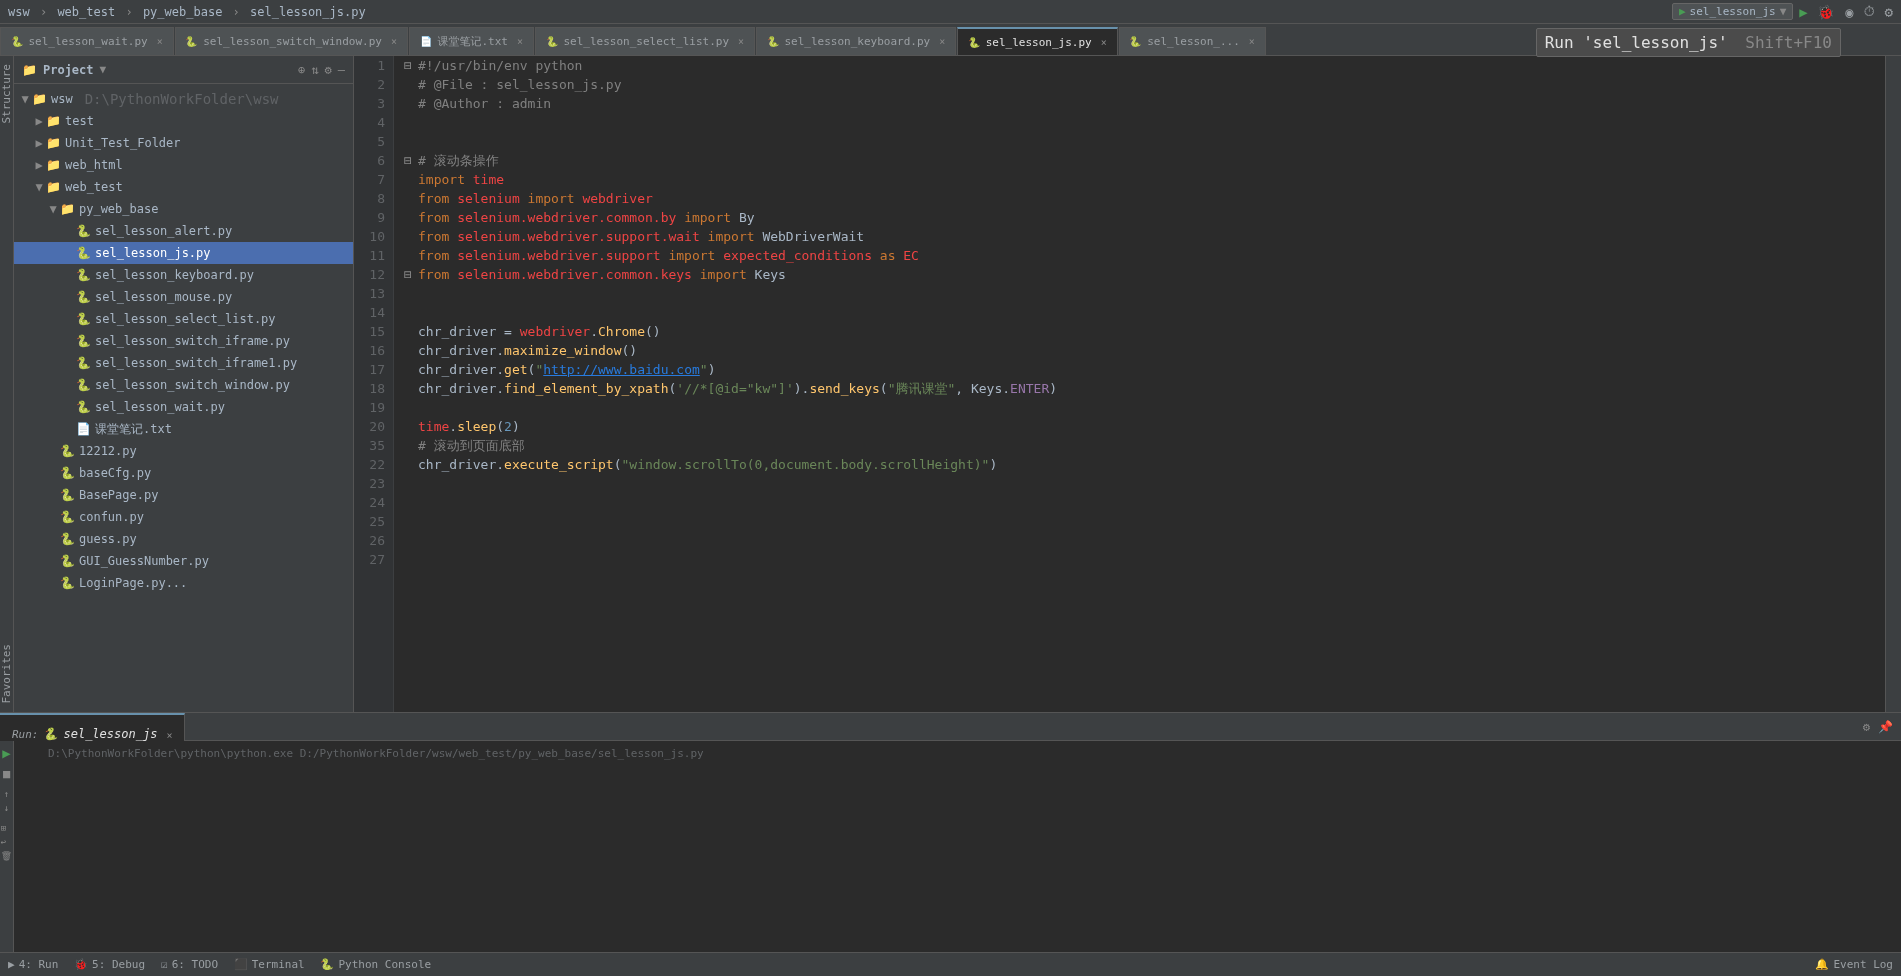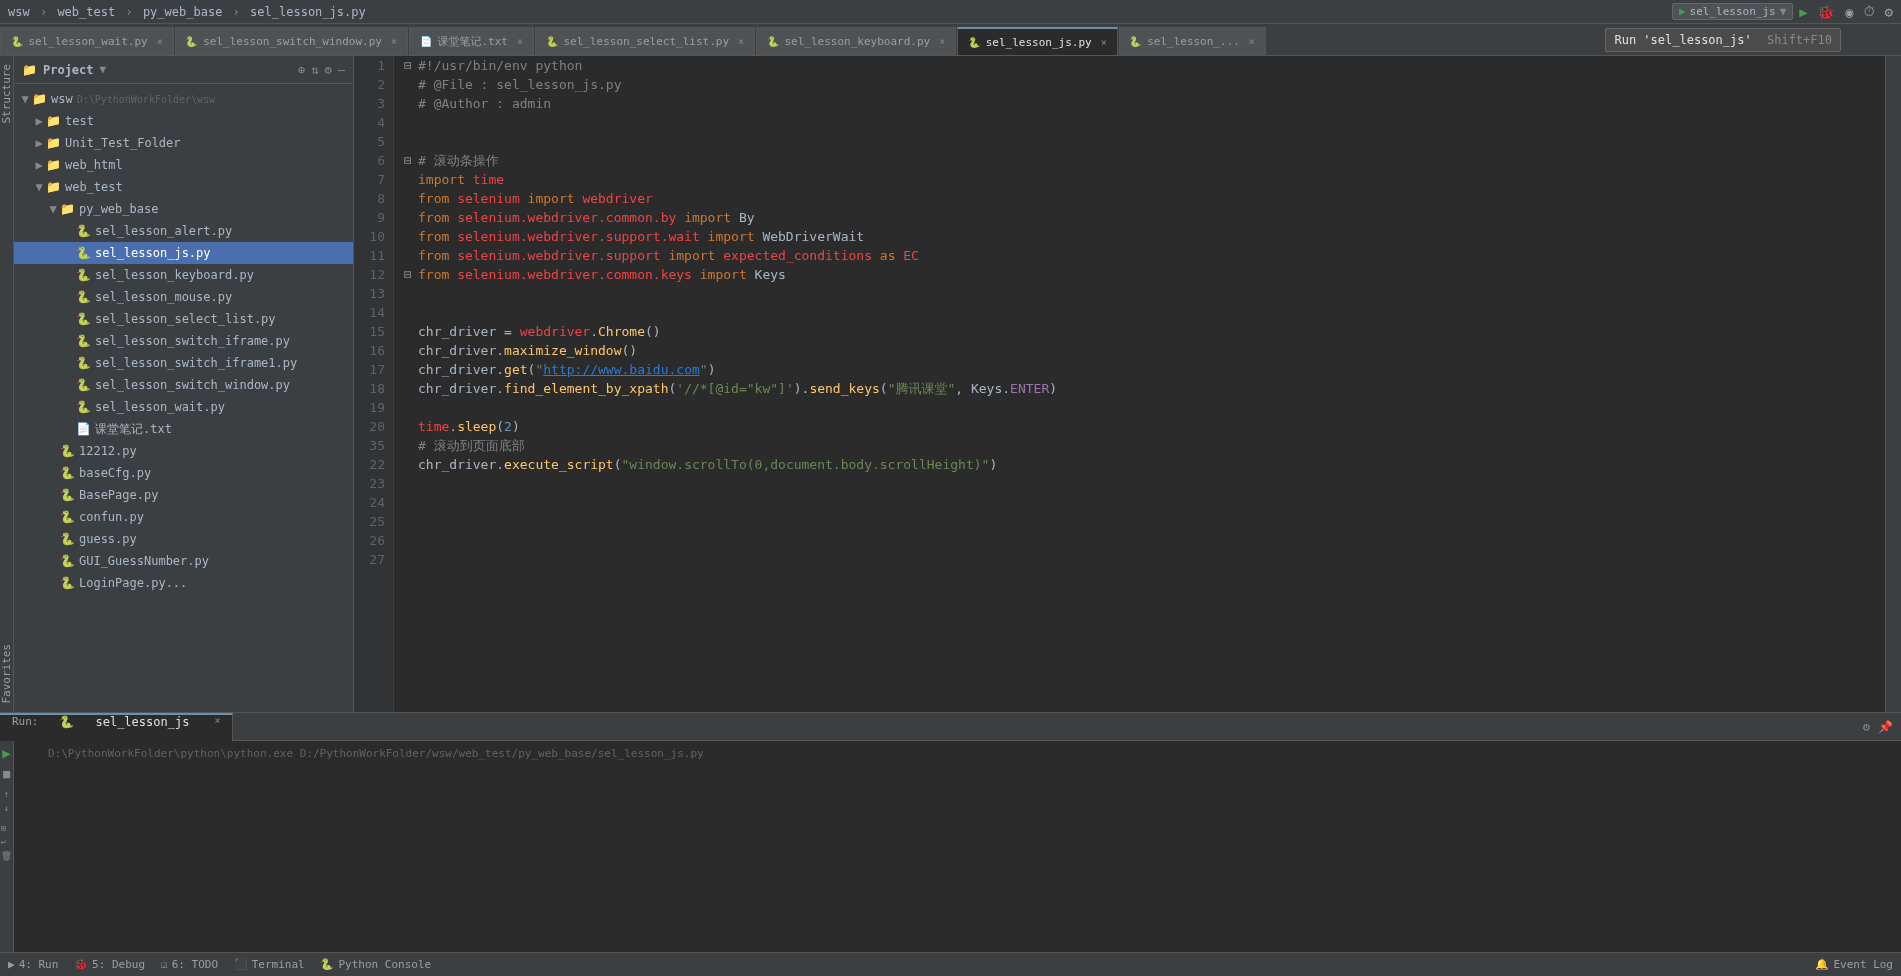--- a/index.html
+++ b/index.html
@@ -174,26 +174,27 @@
       height: 28px;
       background: #3c3f41;
       display: flex;
       align-items: center;
       border-bottom: 1px solid #555;
     }
     .bottom-tab {
       height: 28px;
       padding: 0 12px;
       display: flex;
-      align-items: flex-start;
-      gap: 21px;
+      align-items: flex-end;
+      gap: 5px;
       color: #9a9fa3;
       font-size: 12px;
       cursor: pointer;
       border-right: 1px solid #555;
+      font-style: italic;
     }
     .bottom-tab.active {
       background: #2b2b2b;
       color: #e0e0e0;
       border-top: 2px solid #6891ac;
     }
     .bottom-tab .close-x { color: #888; font-size: 10px; margin-left: 4px; }
     .bottom-right-icons {
       margin-left: auto;
       display: flex;
@@ -252,21 +253,21 @@
 
     
     .tooltip-popup {
       position: absolute;
       top: 28px;
       right: 60px;
       background: #4b4b4b;
       border: 1px solid #666;
       color: #e0e0e0;
       padding: 4px 8px;
-      font-size: 12px;
+      font-size: 16px;
       white-space: nowrap;
       z-index: 100;
       border-radius: 2px;
     }
     .run-config-name {
       background: #4e5254;
       border: 1px solid #666;
       color: #a9b7c6;
       padding: 1px 6px;
       font-size: 11px;
@@ -416,21 +417,21 @@
         <span>⚙</span>
         <span>—</span>
       </div>
     </div>
     <div class="project-tree">
 
       <div class="tree-item" style="padding-left:4px;">
         <span class="arrow">▼</span>
         <span class="folder-icon file-icon">📁</span>
         <span>wsw</span>
-        <span style="color:#606366;font-size:10px;margin-left:4px;">D:\PythonWorkFolder\wsw</span>
+        <span style="color:#606366;font-size:14px;margin-left:12px;">D:\PythonWorkFolder\wsw</span>
       </div>
 
       <div class="tree-item" style="padding-left:18px;">
         <span class="arrow">▶</span>
         <span class="folder-icon file-icon">📁</span>
         <span>test</span>
       </div>
 
       <div class="tree-item" style="padding-left:18px;">
         <span class="arrow">▶</span>

